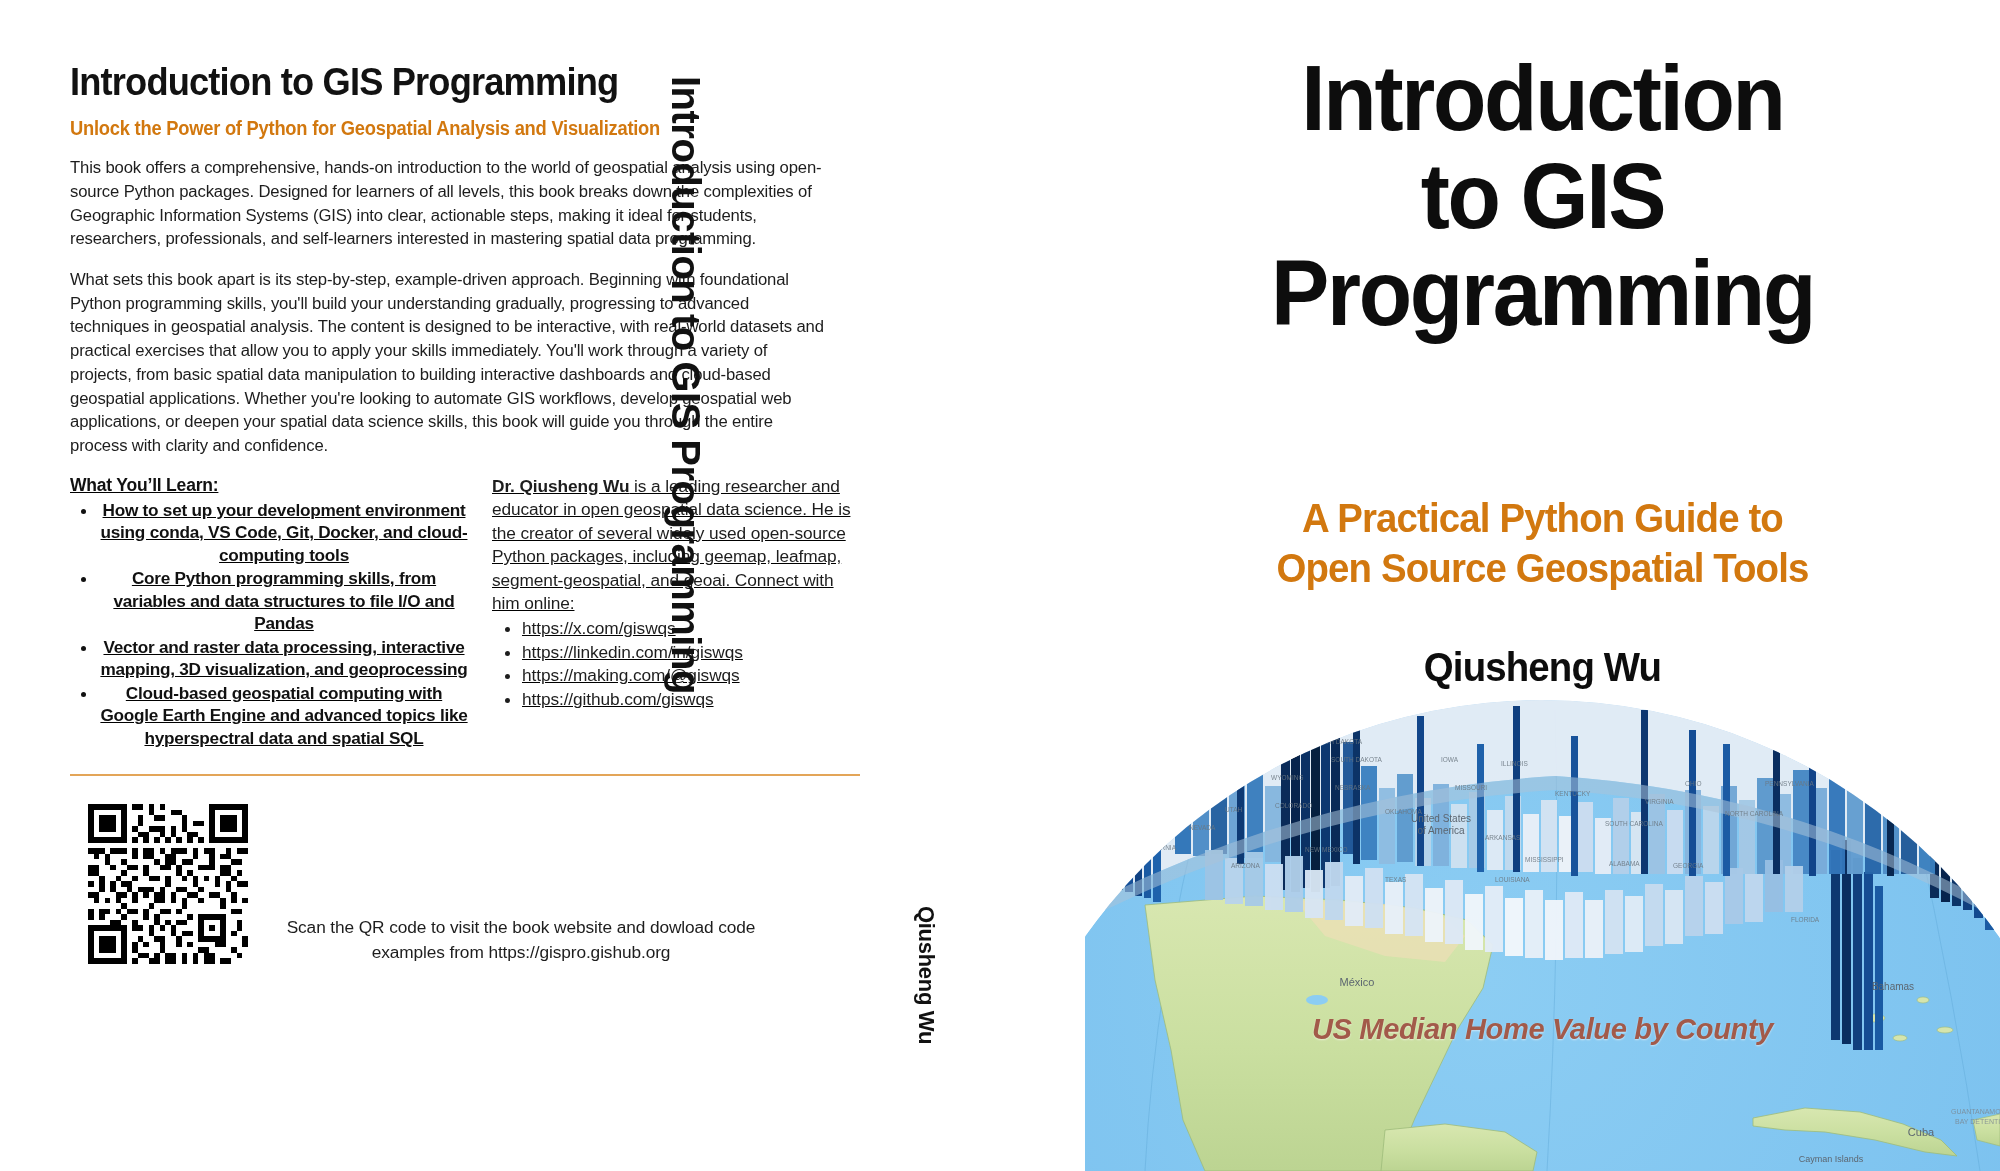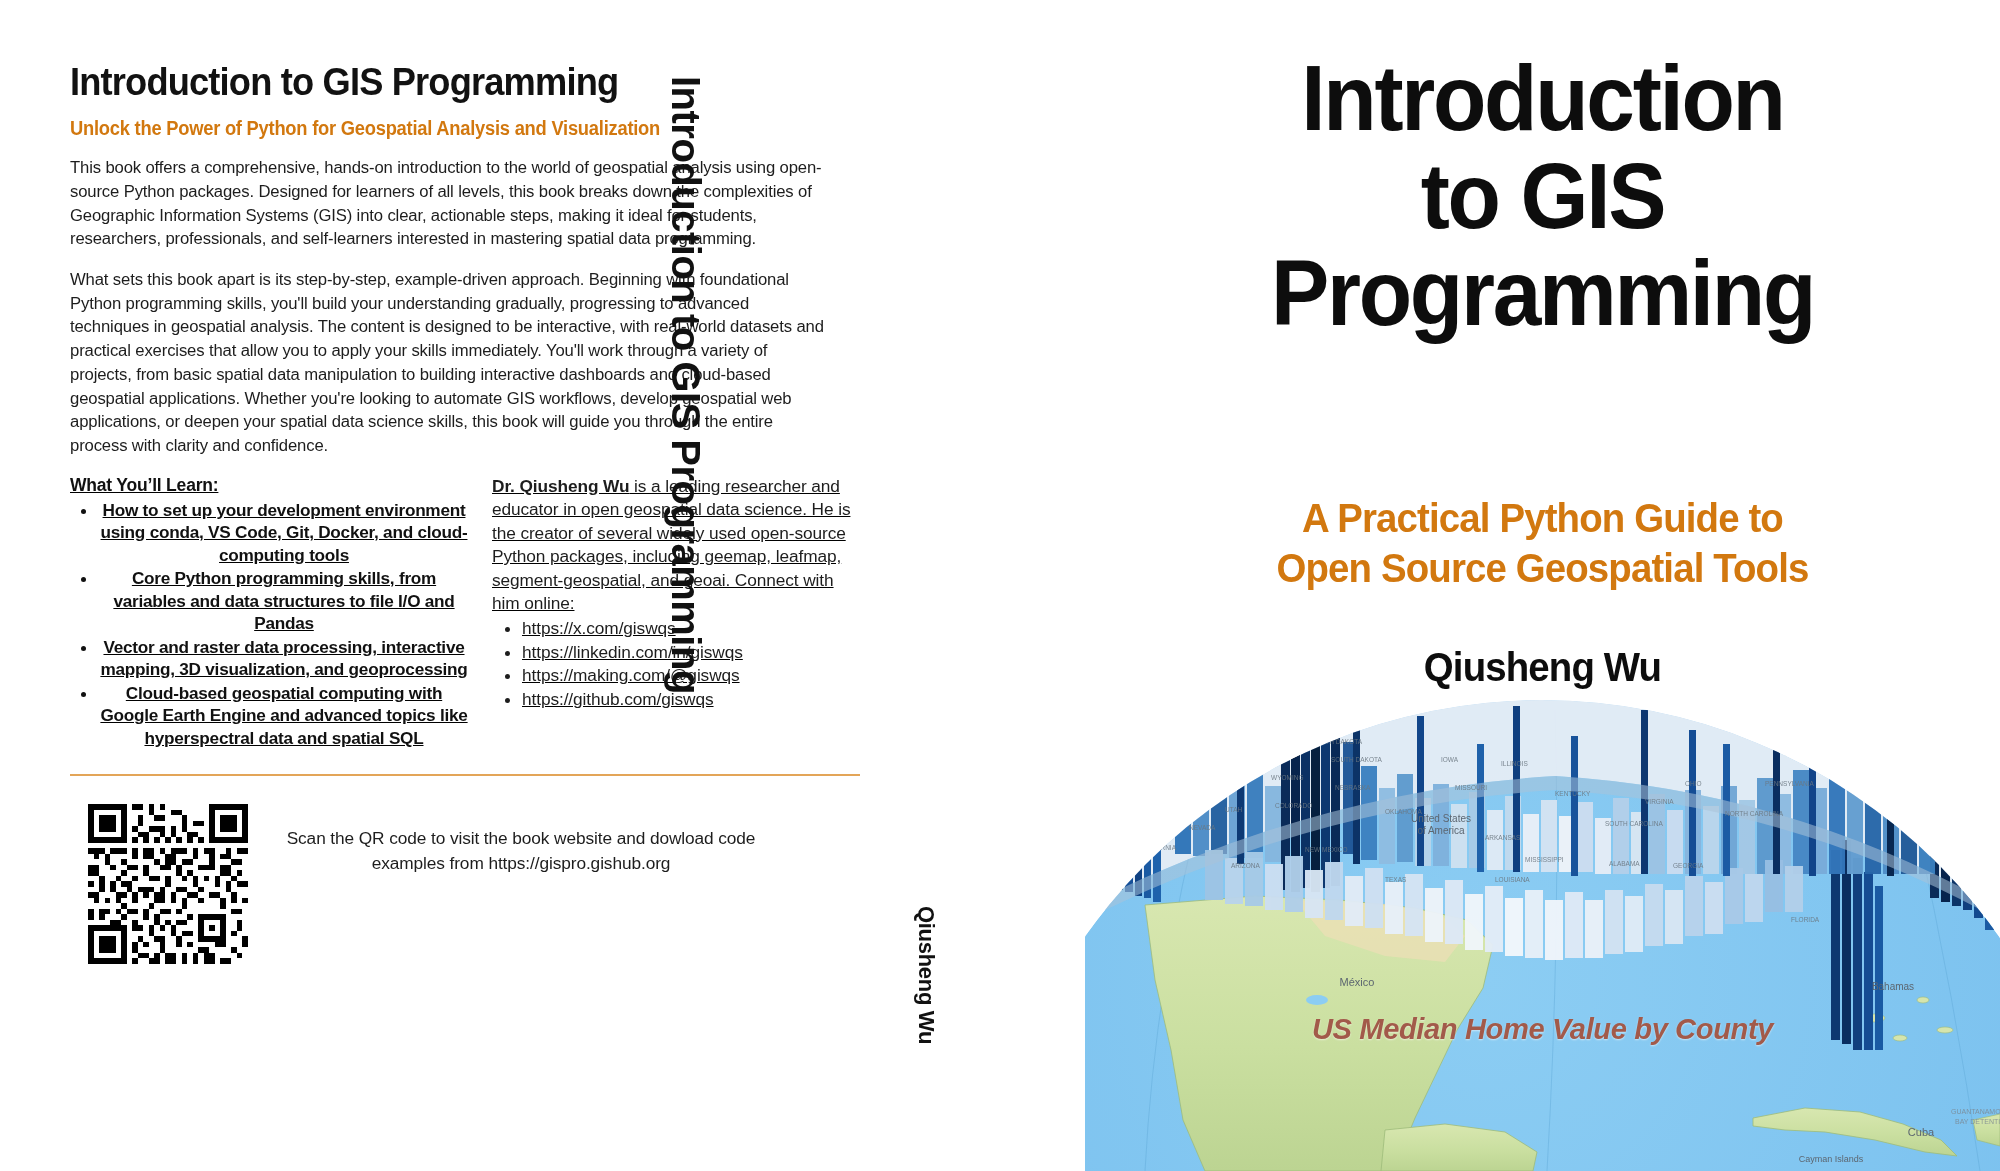--- a/index.html
+++ b/index.html
@@ -59,21 +59,21 @@
   ul.links{
     margin:1px 0 0 0;padding-left:30px;list-style:disc;
   }
   ul.links li{
     font-size:17.3px;line-height:1.38;color:#1d1d1d;letter-spacing:-0.1px;
   }
   .divider{
     width:790px;height:2px;background:#e3a558;margin:24px 0 0 0;border:0;
   }
   .qr-row{
-    display:flex;align-items:flex-start;width:790px;margin-top:28px;
+    display:flex;align-items:flex-end;width:790px;margin-top:28px;
   }
   .qr-wrap{width:160px;height:160px;margin-left:18px;}
   .qr{
     width:160px;height:160px;display:block;image-rendering:pixelated;
     background:#fff;
   }
   .qr-caption{
     flex:1;text-align:center;font-size:17.3px;line-height:1.42;
     color:#1d1d1d;padding:22px 96px 0 30px;letter-spacing:-0.1px;
   }

